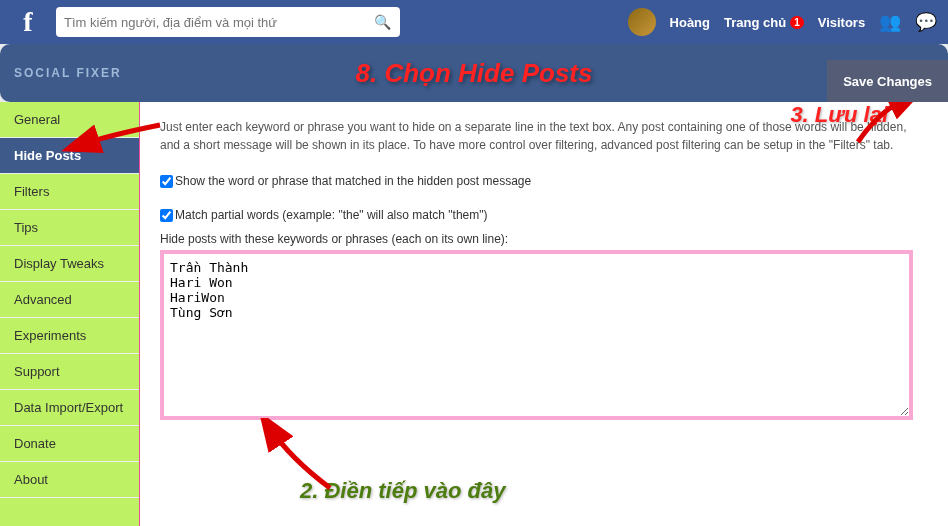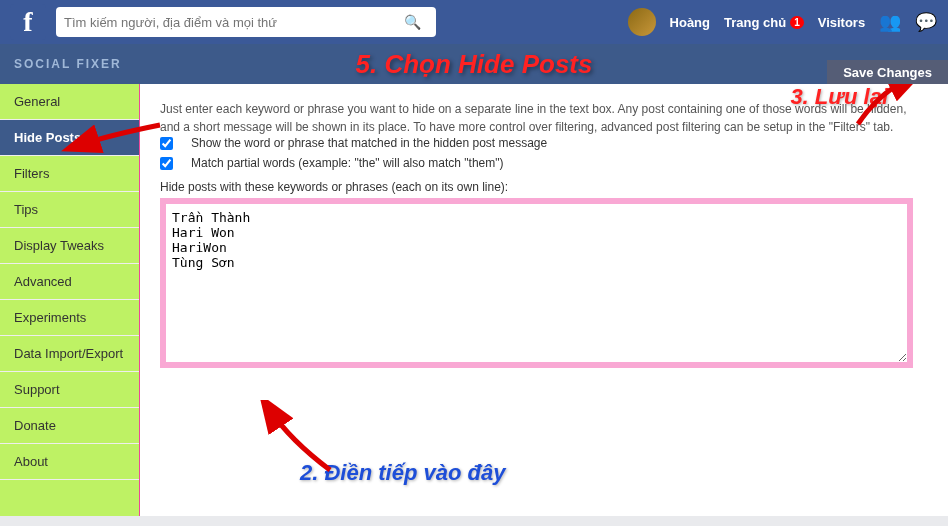--- a/index.html
+++ b/index.html
@@ -20,45 +20,46 @@
       border-radius: 4px;
       display: flex; align-items: center; justify-content: center;
       font-size: 28px; font-weight: bold; color: white;
       font-family: Georgia, serif;
     }
     .fb-search-bar {
       background: white;
       border-radius: 4px;
       display: flex; align-items: center;
       padding: 8px 8px;
-      width: 380px; height: 30px;
+      width: 344px; height: 30px;
     }
     .fb-search-bar input {
       border: none; outline: none; font-size: 13px; color: #555; width: 340px;
       background: transparent;
     }
     .fb-search-icon { color: #aaa; font-size: 14px; cursor: pointer; }
     .fb-nav-right {
       margin-left: auto; display: flex; align-items: center; gap: 14px; color: white; font-size: 13px; font-weight: bold;
     }
     .fb-nav-right .avatar {
       width: 28px; height: 28px; border-radius: 50%; background: #8b5e3c;
       display: inline-block;
     }
     .fb-nav-item { color: white; font-size: 13px; cursor: pointer; display: flex; align-items: center; gap: 4px; }
     .fb-nav-badge { background: red; color: white; border-radius: 50%; font-size: 10px; padding: 1px 4px; }
     .fb-icon-friends, .fb-icon-chat { font-size: 18px; color: white; }
 
     
     .sf-header {
       background: #3d5a8a;
-      height: 40px;
+      height: 58px;
       display: flex; align-items: center;
       padding: 0 14px;
       position: relative;
+      border-radius: 10px;
     }
     .sf-title {
       color: #a0b8d8; font-size: 12px; letter-spacing: 2px; font-weight: bold; text-transform: uppercase;
     }
     .sf-header-annotation {
       position: absolute; left: 50%; transform: translateX(-50%);
       color: #ff2222; font-size: 26px; font-weight: 900; font-style: italic; white-space: nowrap;
       text-shadow: 2px 2px 4px rgba(0,0,0,0.4);
     }
     .save-changes-btn {
@@ -94,26 +95,26 @@
     .content {
       flex: 1; padding: 16px 20px; overflow-y: auto; background: white; position: relative;
     }
     .content-title {
       font-size: 16px; font-weight: bold; color: #333; margin-bottom: 8px;
     }
     .content-desc {
       font-size: 12px; color: #555; line-height: 1.5;
     }
     .checkbox-row {
-      display: flex; align-items: center; gap: 18px; margin-bottom: 6px; font-size: 12px; color: #333;
+      display: flex; align-items: center; gap: 2px; margin-bottom: 6px; font-size: 12px; color: #333; margin-top: 20px;
     }
     .checkbox-row input[type="checkbox"] { margin: 0; }
     .keywords-label { font-size: 12px; color: #333; margin-bottom: 4px; margin-top: 10px; }
     .keywords-textarea {
-      width: 98%; min-height: 170px; border: 6px solid #f9a8d4; padding: 6px;
+      width: 98%; min-height: 170px; border: 4px solid #f9a8d4; padding: 6px;
       font-size: 13px; resize: vertical; display: block;
     }
   </style>
 </head>
 <body>
 
 <div class="fb-topbar">
   <div class="fb-logo">f</div>
   <div class="fb-search-bar">
     <input type="text" placeholder="Tìm kiếm người, địa điểm và mọi thứ" style="">
@@ -127,37 +128,37 @@
       <span class="fb-nav-badge">1</span>
     </span>
     <span class="fb-nav-item">Visitors</span>
     <span class="fb-icon-friends">👥</span>
     <span class="fb-icon-chat">💬</span>
   </div>
 </div>
 
 <div class="sf-header">
   <span class="sf-title">SOCIAL FIXER</span>
-  <span class="sf-header-annotation">5. Chọn Hide Posts</span>
+  <span class="sf-header-annotation">8. Chọn Hide Posts</span>
 
   <button class="save-changes-btn">Save Changes</button>
 </div>
 
 <div class="main-layout">
 
   <div class="sidebar">
     <div class="sidebar-item">General</div>
     <div class="sidebar-item active">Hide Posts</div>
     <div class="sidebar-item">Filters</div>
     <div class="sidebar-item">Tips</div>
     <div class="sidebar-item">Display Tweaks</div>
     <div class="sidebar-item">Advanced</div>
     <div class="sidebar-item">Experiments</div>
+    <div class="sidebar-item">Support</div>
     <div class="sidebar-item">Data Import/Export</div>
-    <div class="sidebar-item">Support</div>
     <div class="sidebar-item">Donate</div>
     <div class="sidebar-item">About</div>
 
   </div>
 
   <div class="content">
     <div class="content-desc">Just enter each keyword or phrase you want to hide on a separate line in the text box. Any post containing one of those words will be hidden, and a short message will be shown in its place. To have more control over filtering, advanced post filtering can be setup in the "Filters" tab.</div>
 
     <div class="checkbox-row">
       <input type="checkbox" id="cb1" checked="" style="">
@@ -177,21 +178,21 @@
     <div style="position:absolute; bottom: 30px; left: 160px; pointer-events:none;">
       
       <svg width="120" height="80" style="position:absolute; top:-60px; left:-50px;">
         <defs>
           <marker id="arrowhead2" markerWidth="8" markerHeight="6" refX="4" refY="3" orient="auto">
             <polygon points="0 0, 8 3, 0 6" fill="#dd0000"></polygon>
           </marker>
         </defs>
         <path d="M 80 70 Q 40 40 20 10" stroke="#dd0000" stroke-width="5" fill="none" marker-end="url(#arrowhead2)"></path>
       </svg>
-      <span style="color:#1d4ed8; font-size:22px; font-weight:900; font-style:italic; text-shadow:1px 1px 3px rgba(0,0,0,0.3); white-space:nowrap;">2. Điền tiếp vào đây</span>
+      <span style="color:#4d7c0f; font-size:22px; font-weight:900; font-style:italic; text-shadow:1px 1px 3px rgba(0,0,0,0.3); white-space:nowrap;">2. Điền tiếp vào đây</span>
     </div>
 
     <div style="position:absolute; top: 0px; right: 60px; pointer-events:none;">
       <span style="color:#ff2222; font-size:22px; font-weight:900; font-style:italic; text-shadow:1px 1px 3px rgba(0,0,0,0.3); white-space:nowrap;">3. Lưu lại</span>
       <svg width="80" height="60" style="position:absolute; top:-10px; right:-40px;">
         <defs>
           <marker id="arrowhead3" markerWidth="8" markerHeight="6" refX="4" refY="3" orient="auto">
             <polygon points="0 0, 8 3, 0 6" fill="#dd0000"></polygon>
           </marker>
         </defs>

